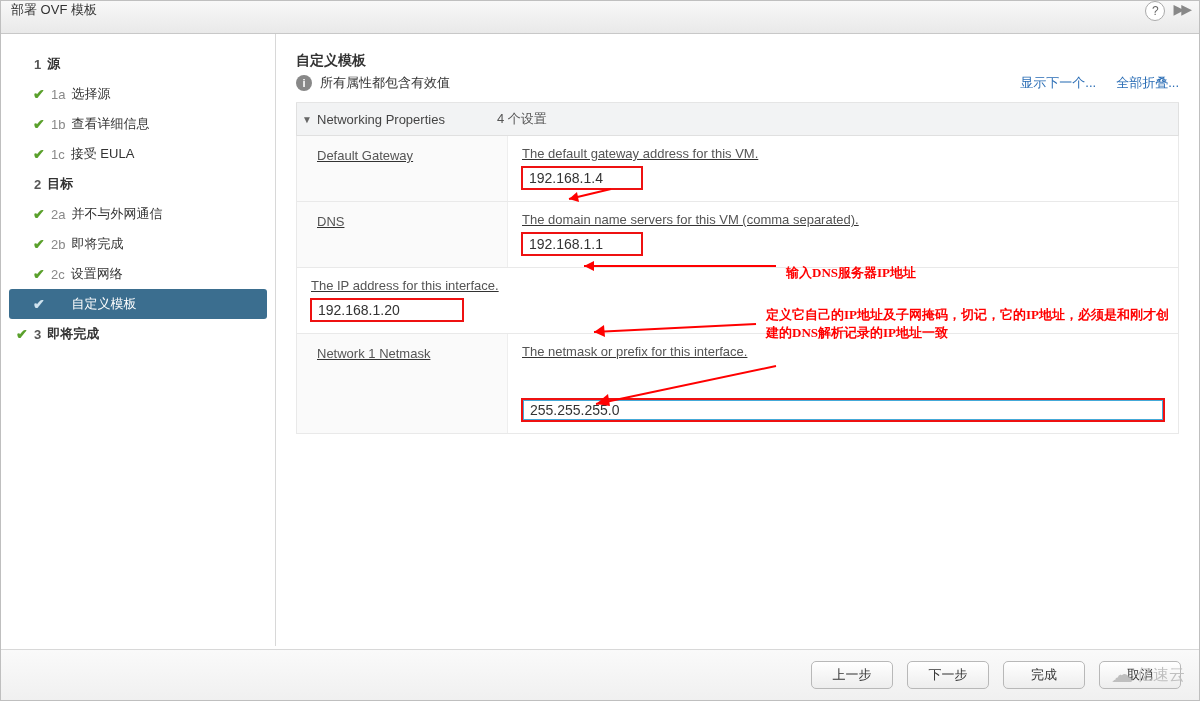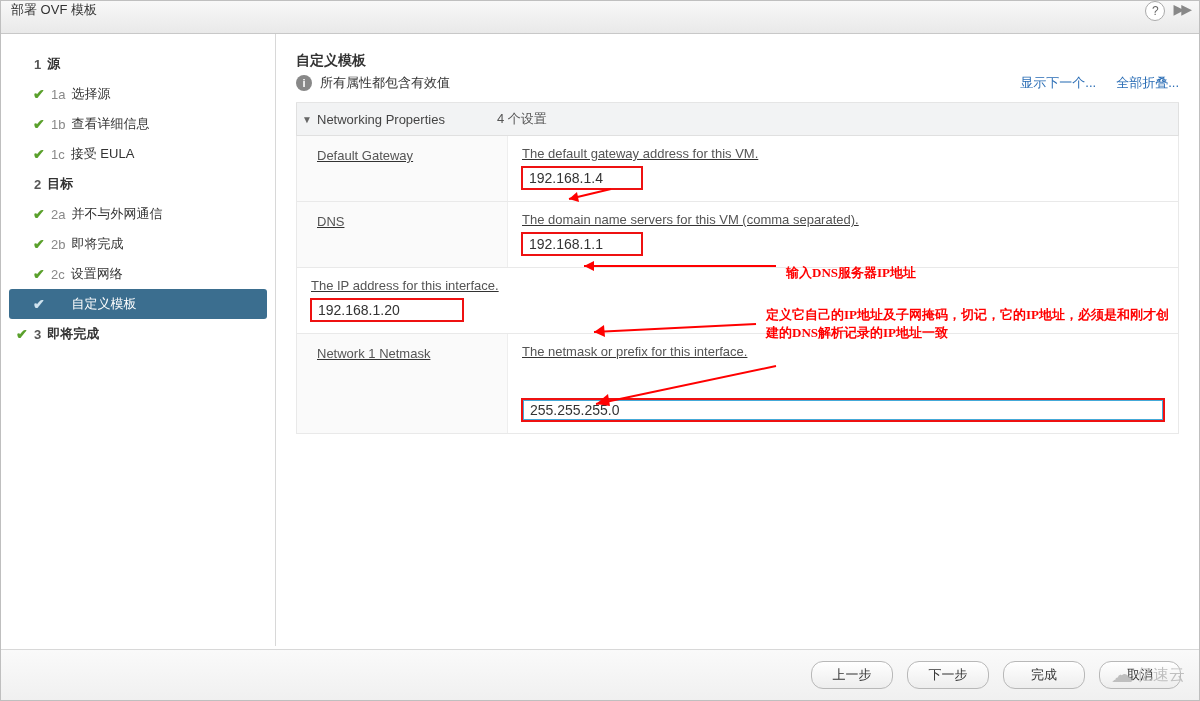--- a/index.html
+++ b/index.html
@@ -33,21 +33,21 @@
   .prop-row{display:flex;border:1px solid #e9e9e9;border-top:none;min-height:64px;text-decoration:underline;}
   .prop-label{width:180px;padding:12px 10px 0 20px;color:#555;background:#fafafa;border-right:1px solid #eee;}
   .prop-body{flex:1;padding:10px 14px 12px 14px;position:relative;}
   .prop-desc{color:#555;margin-bottom:6px;}
   .prop-input{border:1px solid #a9b4be;height:22px;padding:0 6px;font-size:14px;color:#333;background:#fff;width:220px;box-sizing:border-box;}
   .red-box{outline:2px solid #e11;outline-offset:-1px;}
   .prop-input.focused{border:2px solid #44a9d8;background:#fff;width:100%;margin-top:34px;}
   .annot{position:absolute;color:#ff0000;font-weight:bold;font-size:13px;line-height:1.4;pointer-events:none;font-family:"SimSun","宋体",serif;}
   .arrow{position:absolute;pointer-events:none;}
   .footer{position:absolute;bottom:0;left:0;right:0;height:50px;border-top:1px solid #d8d8d8;background:linear-gradient(#fafafa,#f0f0f0);display:flex;align-items:center;justify-content:flex-end;padding:0 18px;gap:14px;}
-  .btn{min-width:82px;height:28px;border:1px solid #b8b8b8;background:linear-gradient(#fff,#ededed);border-radius:12px;font-size:13px;color:#333;cursor:pointer;}
+  .btn{min-width:82px;height:28px;border:1px solid #b8b8b8;background:linear-gradient(#fff,#ededed);border-radius:5px;font-size:13px;color:#333;cursor:pointer;}
   .btn:disabled{color:#aaa;}
   .watermark{position:absolute;right:14px;bottom:12px;display:flex;align-items:center;gap:4px;color:#bfbfbf;font-size:16px;pointer-events:none;}
   .watermark .cloud{font-size:22px;}
 </style>
 </head>
 <body>
 
 <div class="dialog">
 
   <div class="titlebar">

